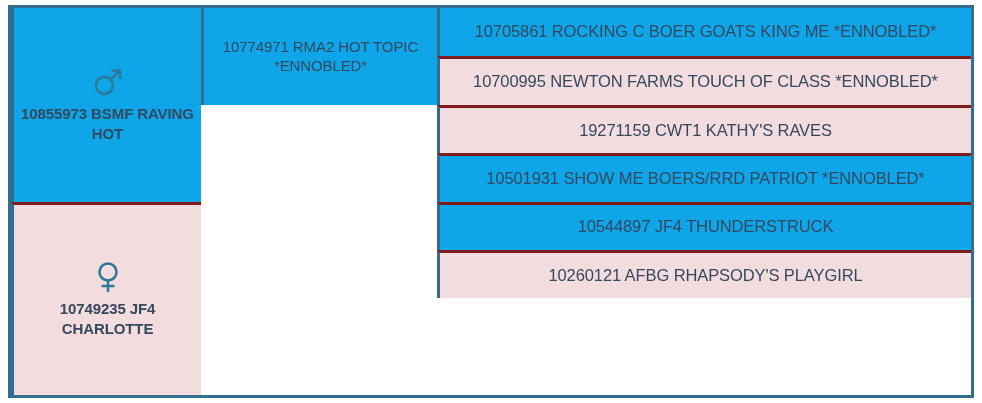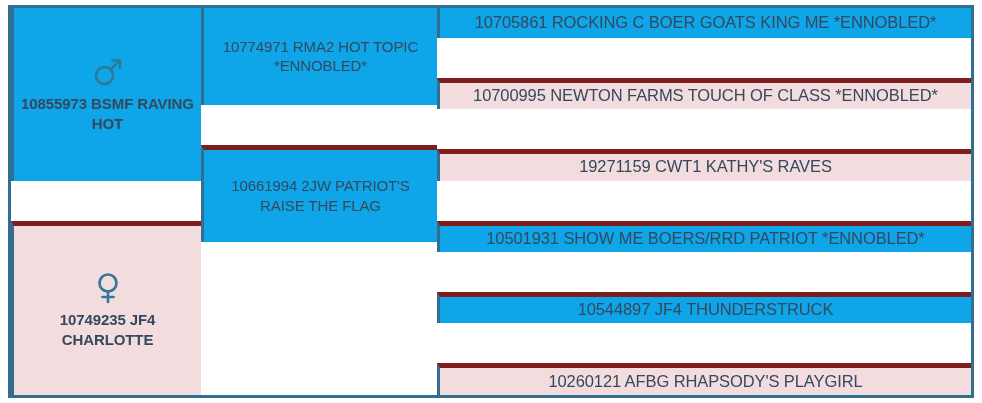--- a/index.html
+++ b/index.html
@@ -56,22 +56,21 @@
   }
   .male   { background: #0ea5e9; }
   .female { background: #f2dcdd; }
   .self   { background: #dcefd9; }
 
   
   .gen-2 .cell, .gen-3 .cell, .gen-4 .cell {
     border-left: 3px solid #336e91;
   }
   .gen .cell + .cell {
-    border-top: 5px solid #7f1d1d;
-    margin-top: 40px;
+    border-top: 3px solid #7f1d1d;
   }
 
   .gen-1 .cell { height: 100%; }
   .gen-2 .cell { height: 50%; }
   .gen-3 .cell { height: 25%; }
   .gen-4 .cell { height: 12.5%; }
 
   
   .gen-4 .cell {
     font-size: 16.5px;
@@ -118,23 +117,20 @@
         </svg>
       </span>
       <span class="parent-name">10749235 JF4 CHARLOTTE</span>
     </div>
   </div>
 
   <div class="gen gen-3">
     <div class="cell male">
       <span>10774971 RMA2 HOT TOPIC *ENNOBLED*</span>
     </div>
-    <div class="cell male">
-      <span>10661994 2JW PATRIOT'S RAISE THE FLAG</span>
-    </div>
   </div>
 
   <div class="gen gen-4">
     <div class="cell male">
       <span>10705861 ROCKING C BOER GOATS KING ME *ENNOBLED*</span>
     </div>
     <div class="cell female">
       <span>10700995 NEWTON FARMS TOUCH OF CLASS *ENNOBLED*</span>
     </div>
     <div class="cell female">

